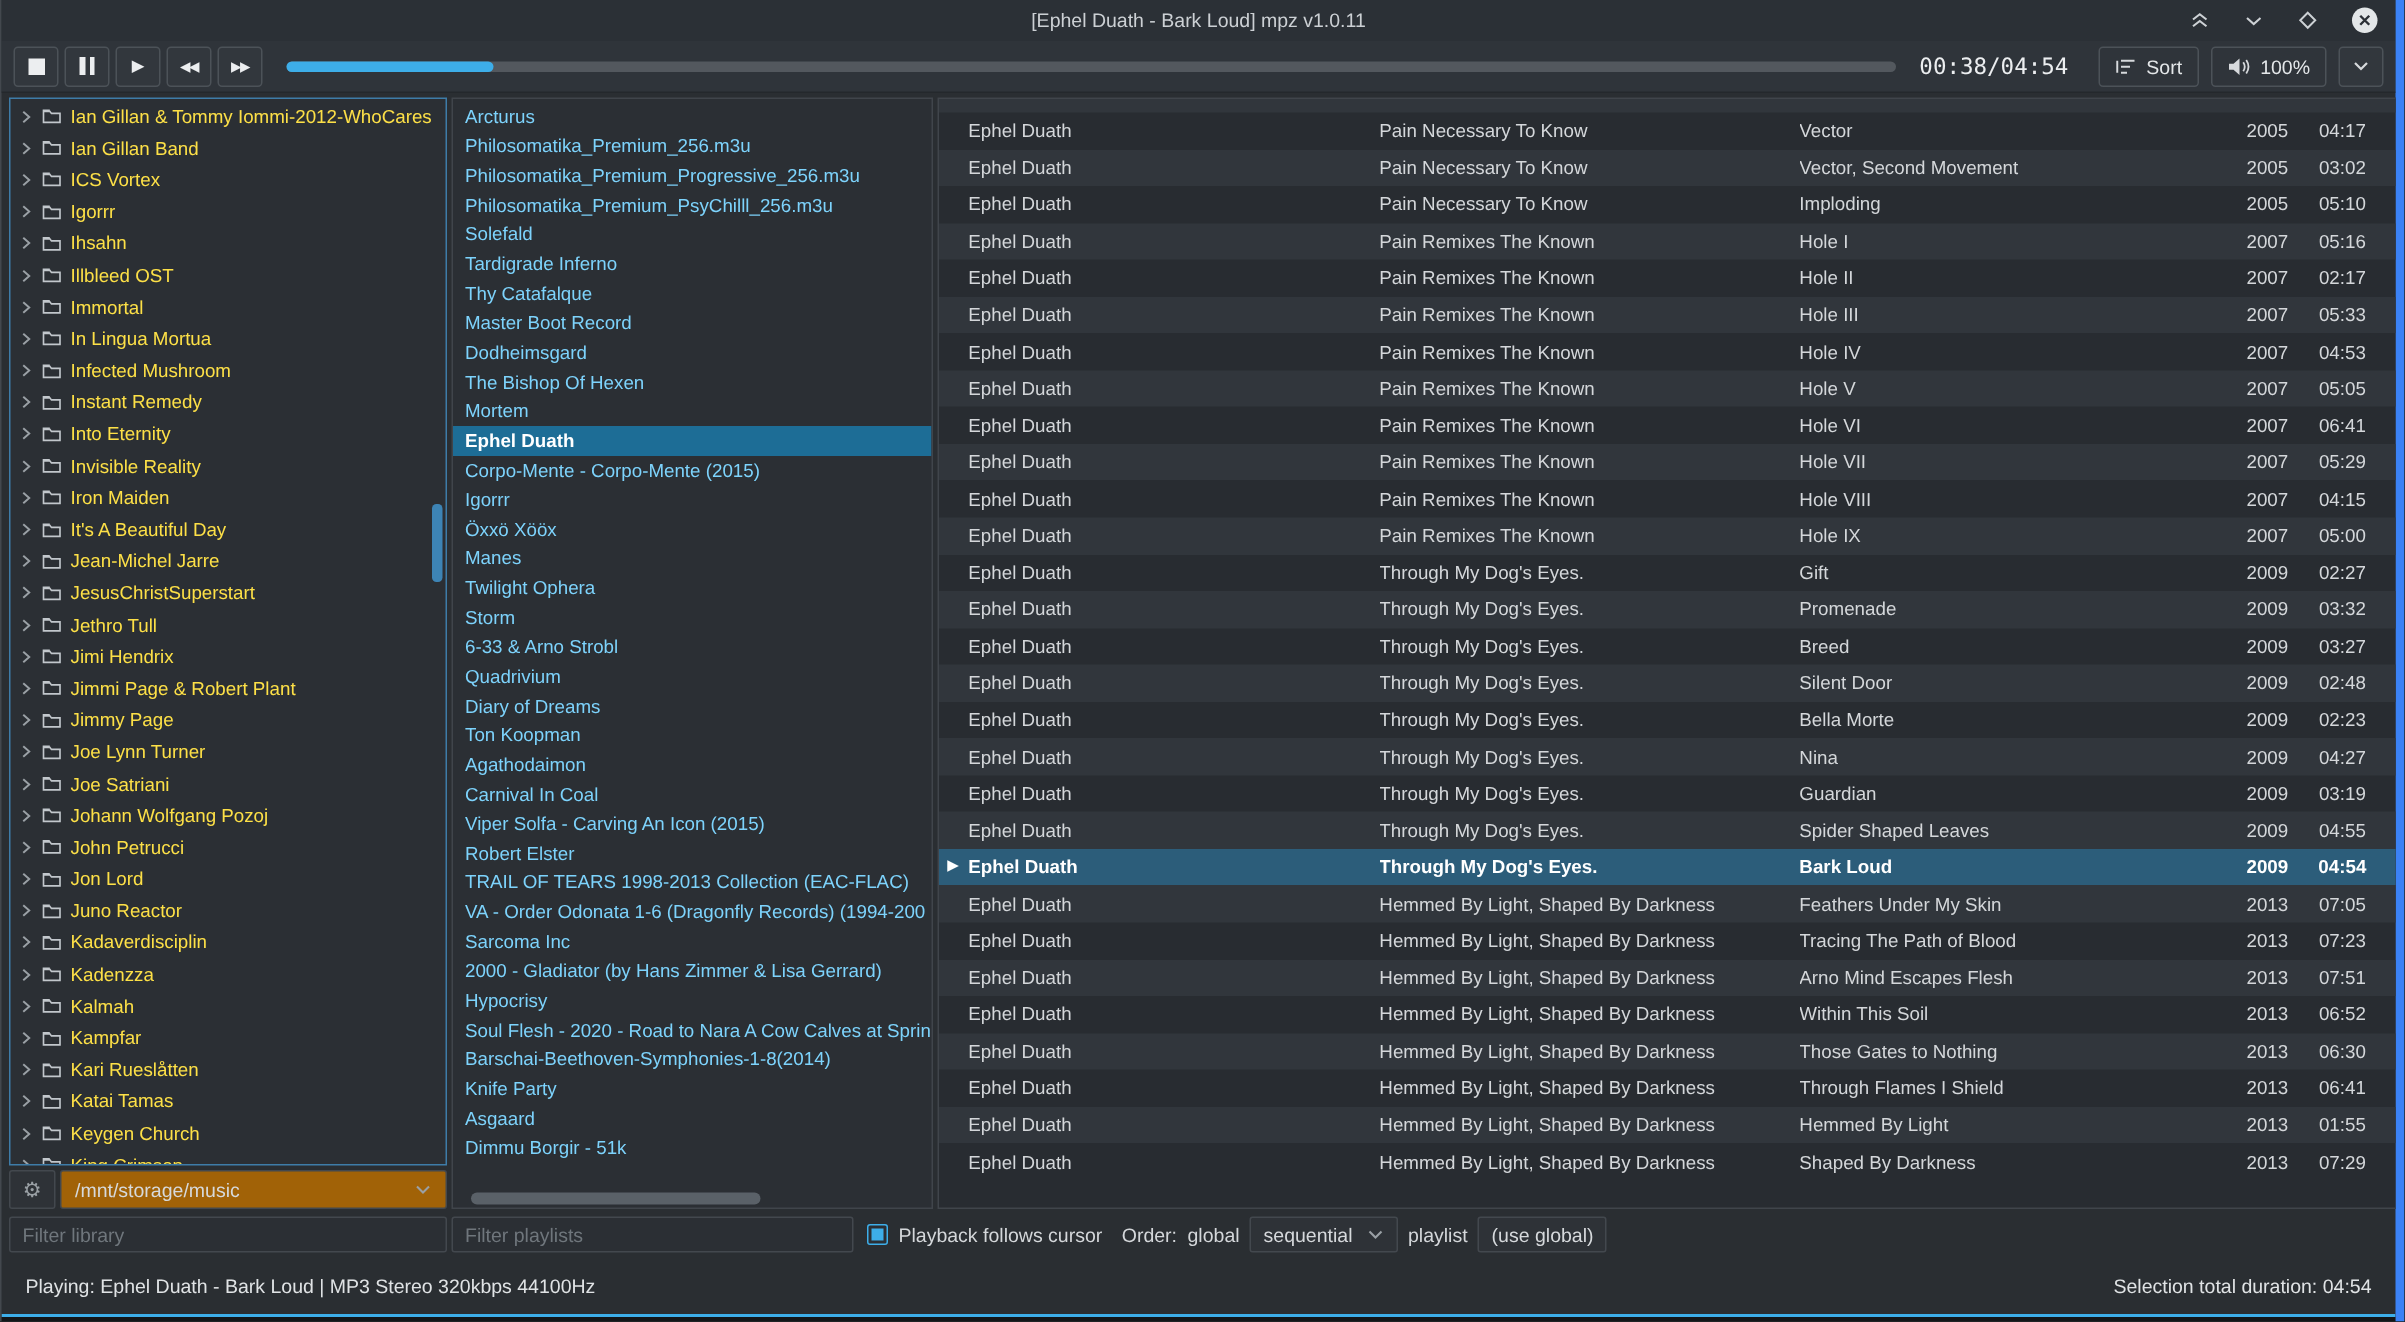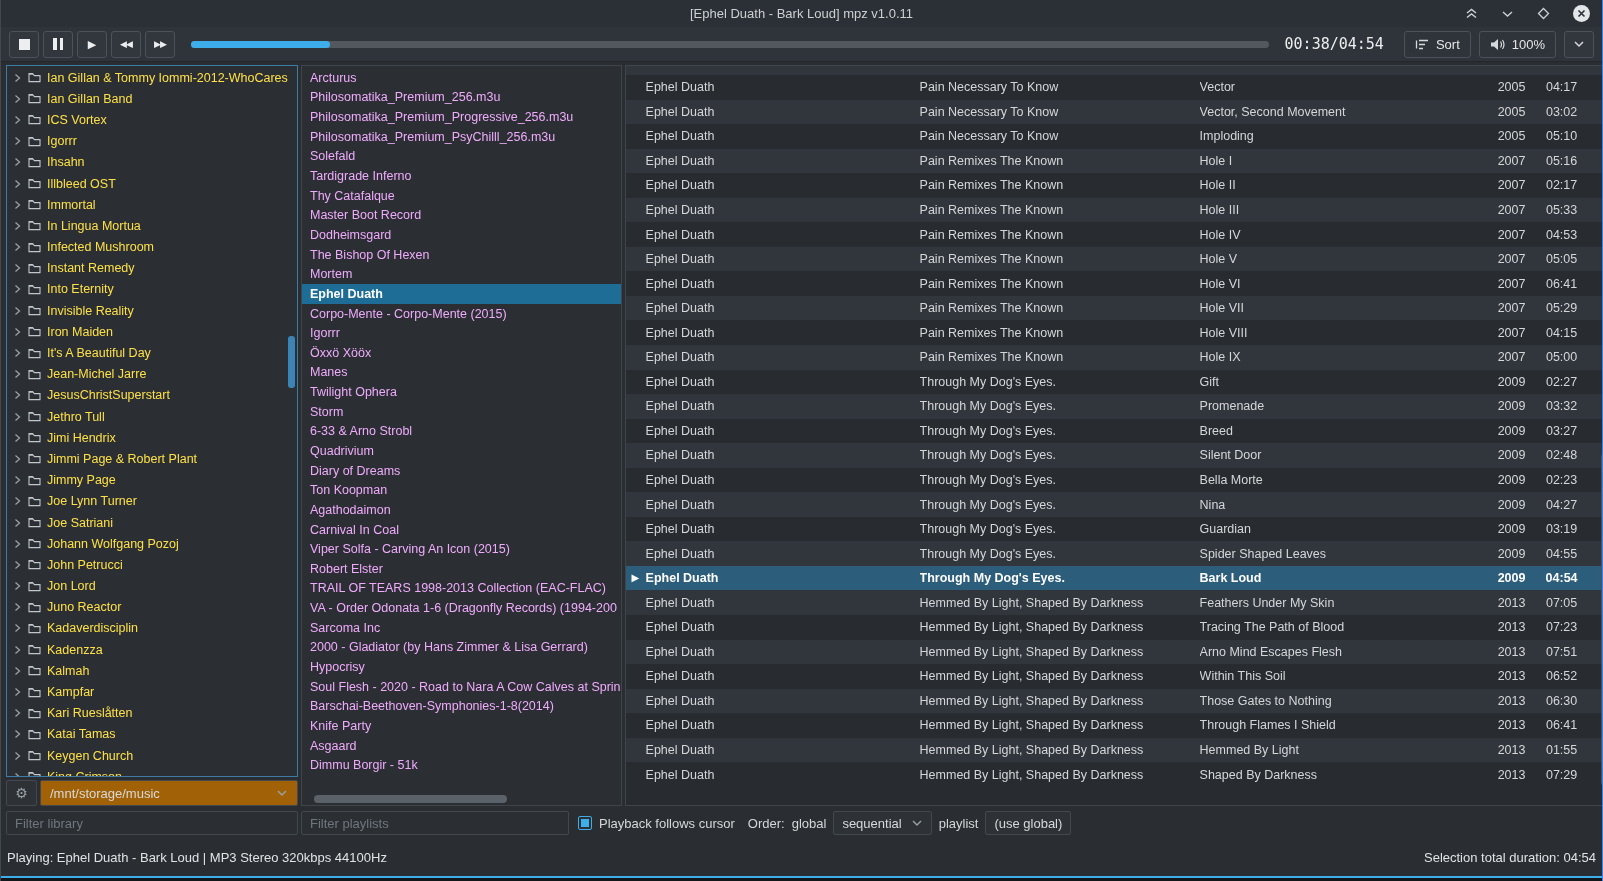--- a/index.html
+++ b/index.html
@@ -1,18 +1,18 @@
 <!DOCTYPE html>
 <html><head>
 <meta charset="utf-8">
 <style>
   html,body{margin:0;padding:0;background:#1d2023;}
   *{box-sizing:border-box;}
   .app{width:1603px;height:881px;display:flex;flex-direction:column;background:#2a2e32;
-       border-left:1px solid #43484e;border-right:1px solid #3b82f6;
+       border-left:1px solid #43484e;border-right:6px solid #3b82f6;
        font-family:"Liberation Sans","DejaVu Sans",sans-serif;color:#eceef0;overflow:hidden;}
 
   
   .titlebar{flex:0 0 27px;background:#2b3036;display:flex;align-items:center;justify-content:center;
             position:relative;font-size:13px;color:#ccd0d4;}
   .win-controls{position:absolute;right:12px;top:0;height:100%;display:flex;align-items:center;gap:23px;color:#cdd1d5;}
   .win-controls svg{display:block;}
   .close-circle{width:17px;height:17px;border-radius:50%;background:#e3e6e8;display:flex;align-items:center;justify-content:center;}
 
   
@@ -41,21 +41,21 @@
   .tree-scrollthumb{position:absolute;right:2px;top:270px;width:7px;height:52px;border-radius:3px;background:#3d84b5;}
   .path-row{flex:0 0 26px;display:flex;gap:3px;}
   .gear-btn{flex:0 0 31px;border:1px solid #43484e;border-radius:2px;background:#2e3237;
             display:flex;align-items:center;justify-content:center;color:#9aa0a5;font-size:14px;}
   .path-combo{flex:1;border:1px solid #43484e;border-radius:2px;background:#a16207;display:flex;
               align-items:center;padding:0 9px;font-size:13px;color:#d6d9dc;}
   .path-combo .chev{margin-left:auto;color:#9aa0a5;display:flex;}
 
   .mid-col{flex:0 0 268px;min-height:0;display:flex;}
   .playlist-panel{flex:1;border:1px solid #40454b;background:#2b2f34;overflow:hidden;position:relative;padding-top:2px;}
-  .pl-item{height:19.65px;display:flex;align-items:center;padding-left:8px;font-size:12.5px;color:#f0abfc;white-space:nowrap;}
+  .pl-item{height:19.65px;display:flex;align-items:center;padding-left:8px;font-size:12.5px;color:#7dd3fc;white-space:nowrap;}
   .pl-item.selected{background:#1d6d96;color:#ffffff;font-weight:bold;}
   .h-thumb{position:absolute;bottom:2px;left:12px;width:193px;height:8px;border-radius:4px;background:#5a6168;}
 
   .right-col{flex:0 0 987px;min-height:0;}
   .track-panel{height:100%;border:1px solid #40454b;background:#282c31;overflow:hidden;position:relative;}
   .sliver{height:9px;background:#31363c;}
   .track-row{height:24.55px;display:grid;grid-template-columns:294px 280px 297px 30px 1fr;align-items:center;
              font-size:12.5px;color:#d4d7da;padding-right:14px;white-space:nowrap;}
   .track-row.light{background:#31363c;}
   .track-row.playing{background:#2c5d7a;color:#ffffff;font-weight:bold;}
@@ -77,21 +77,21 @@
   .checkbox{width:14px;height:14px;border:1px solid #3daee9;border-radius:2px;background:#2b2f34;
             display:flex;align-items:center;justify-content:center;}
   .checkbox i{display:block;width:8px;height:8px;background:#3daee9;}
   .opt-combo{height:24px;border:1px solid #43484e;border-radius:2px;background:#2e3237;display:flex;
              align-items:center;gap:9px;padding:0 8px;color:#d6d9dc;}
   .opt-combo .chev{color:#9aa0a5;display:flex;}
   .lbl-gap{margin-left:6px;}
 
   
   .status-bar{flex:0 0 38px;display:flex;align-items:center;justify-content:space-between;
-              padding:0 6px;font-size:13px;color:#e0e3e5;}
+              padding:0 16px;font-size:13px;color:#e0e3e5;}
   .bottom-edge{flex:0 0 5px;background:linear-gradient(#3daee9 0 2px,#131619 2px);}
 </style>
 </head>
 <body>
 
 <div class="app">
 
   <div class="titlebar">
     <span>[Ephel Duath - Bark Loud] mpz v1.0.11</span>
     <div class="win-controls">

